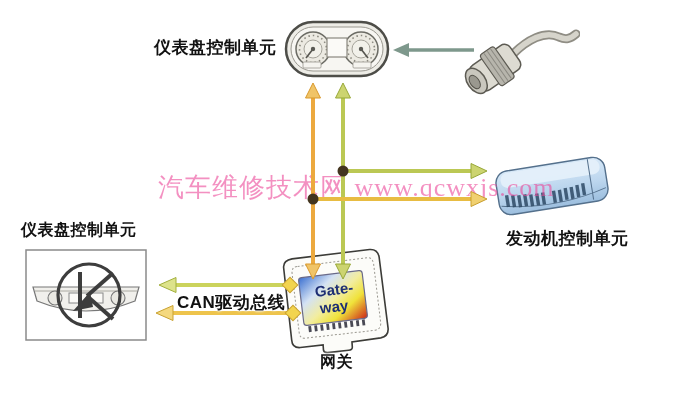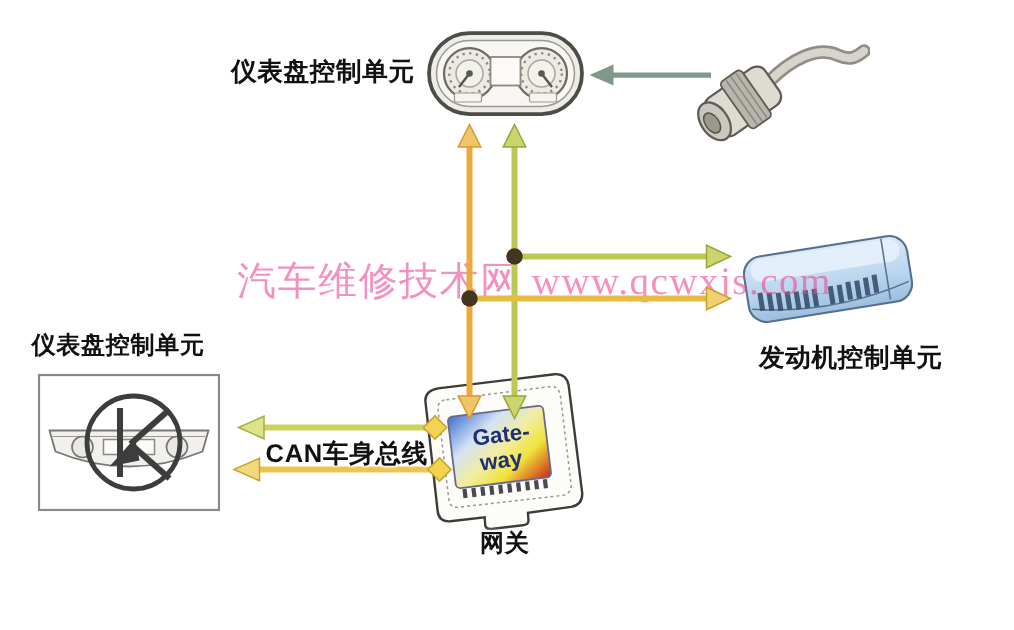--- a/index.html
+++ b/index.html
@@ -178,16 +178,16 @@
     <g>
       <line x1="293" y1="313" x2="170" y2="313" stroke="#EEC44C" stroke-width="4"></line>
       <polygon points="156,313 173,305.5 173,320.5" fill="#F4D87E" stroke="#C9A232" stroke-width="1"></polygon>
       <rect x="-5.5" y="-5.5" width="11" height="11" transform="translate(293,313) rotate(45)" fill="#F2D44E" stroke="#C9A232" stroke-width="1"></rect>
     </g>
   </svg>
 
   <div class="lbl" style="left:154px;top:36px;font-size:17px">仪表盘控制单元</div>
   <div class="lbl" style="left:506px;top:227px;font-size:17px">发动机控制单元</div>
   <div class="lbl" style="left:21px;top:220px;font-size:16px">仪表盘控制单元</div>
-  <div class="lbl" style="left:177px;top:291px;font-size:17px">CAN车身总线</div>
+  <div class="lbl" style="left:177px;top:291px;font-size:17px">CAN驱动总线</div>
   <div class="lbl" style="left:320px;top:352px;font-size:16px">网关</div>
 
 </div>
 
 </body></html>

